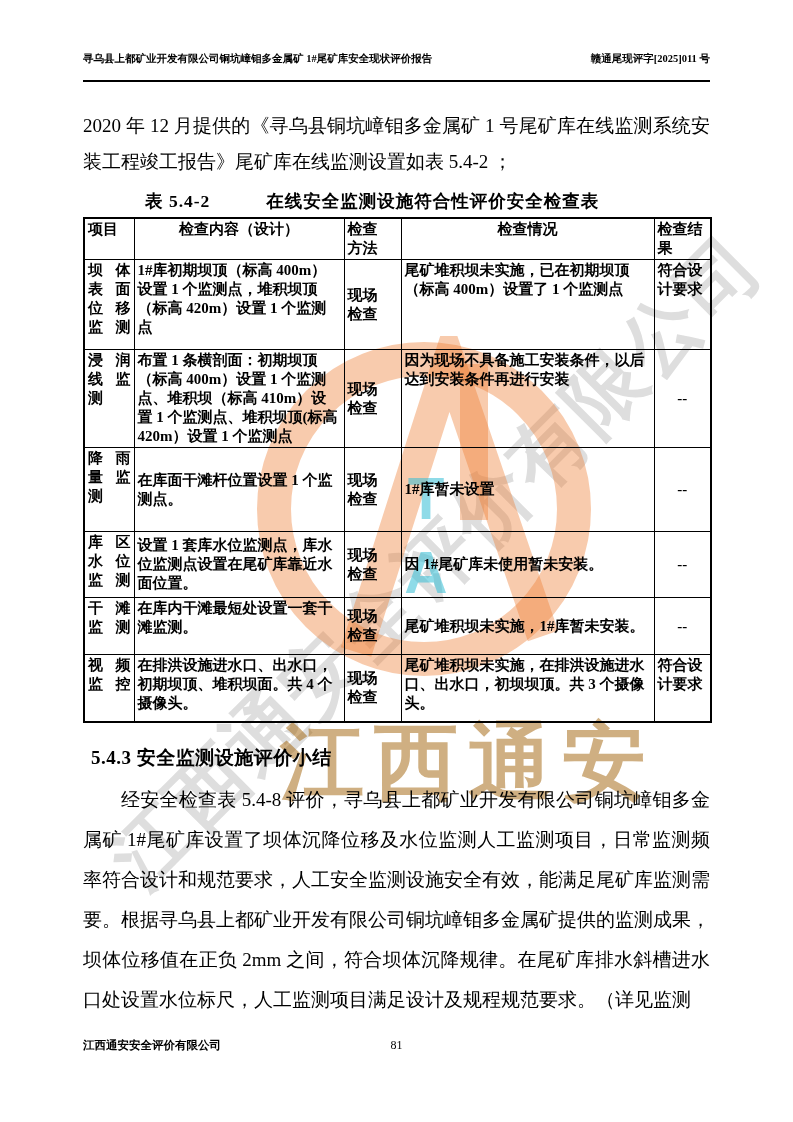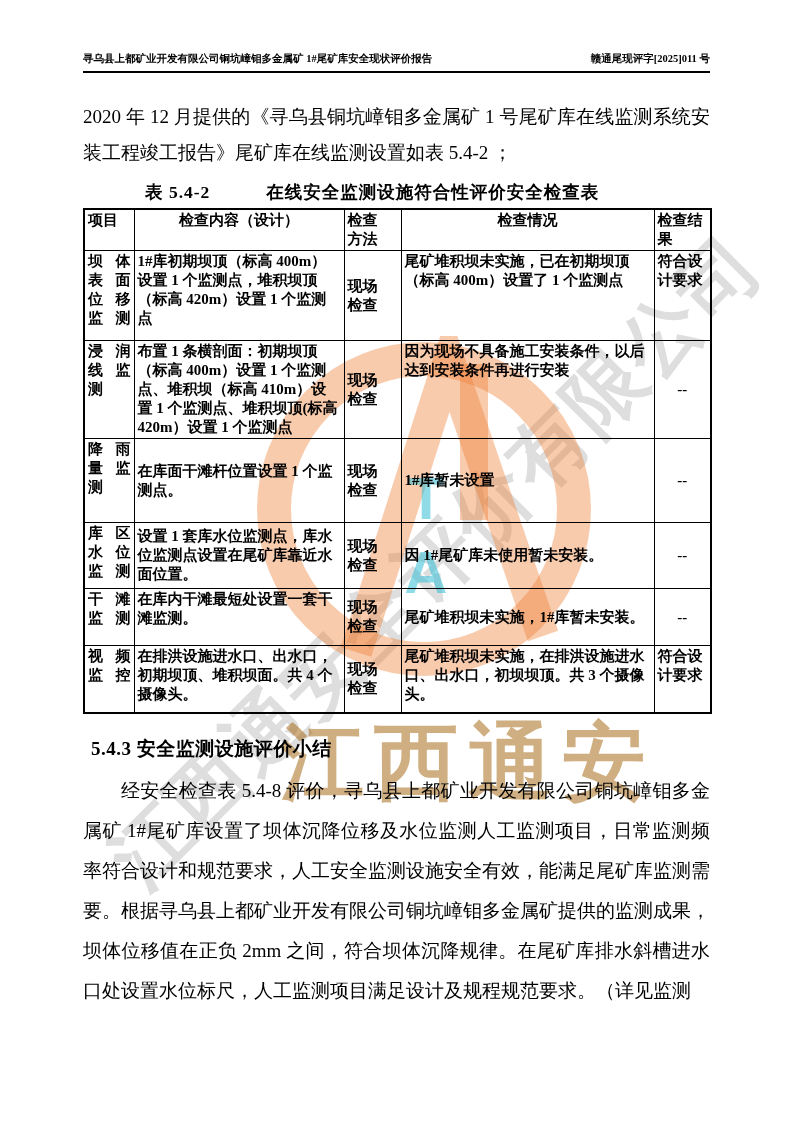--- a/index.html
+++ b/index.html
@@ -38,21 +38,21 @@
     position:absolute; left:280px; top:706px;
     font-size:84px; font-weight:bold; letter-spacing:10px; white-space:nowrap;
     color:#a16207; opacity:.5;
     font-family:"Liberation Sans","DejaVu Sans",sans-serif;
   }
   
   .content{ position:relative; z-index:1; padding:52px 83px 0 83px; }
   .pg-header{
     display:flex; justify-content:space-between; align-items:flex-end;
     font-size:10.5px; font-weight:bold;
-    padding-bottom:5px; border-bottom:2px solid #000;
+    padding-bottom:14px; border-bottom:2px solid #000;
   }
   .intro{
     margin-top:26px;
     font-size:19px; line-height:36px;
     text-align:justify;
   }
   .caption{
     margin:9px 0 4px 0;
     display:flex; justify-content:flex-start;
     padding-left:62px;
@@ -206,14 +206,18 @@
         </tr>
       </tbody>
     </table>
 
     <h3 class="sec-heading">5.4.3 安全监测设施评价小结</h3>
 
     <p class="body-para">经安全检查表 5.4-8 评价，寻乌县上都矿业开发有限公司铜坑嶂钼多金属矿 1#尾矿库设置了坝体沉降位移及水位监测人工监测项目，日常监测频率符合设计和规范要求，人工安全监测设施安全有效，能满足尾矿库监测需要。根据寻乌县上都矿业开发有限公司铜坑嶂钼多金属矿提供的监测成果，坝体位移值在正负 2mm 之间，符合坝体沉降规律。在尾矿库排水斜槽进水口处设置水位标尺，人工监测项目满足设计及规程规范要求。（详见监测</p>
 
   </div>
 
+  <div class="pg-footer">
+    <span class="ft-company">江西通安安全评价有限公司</span>
+    <span class="ft-page">81</span>
+  </div>
 
 </div>
 
 </body></html>

